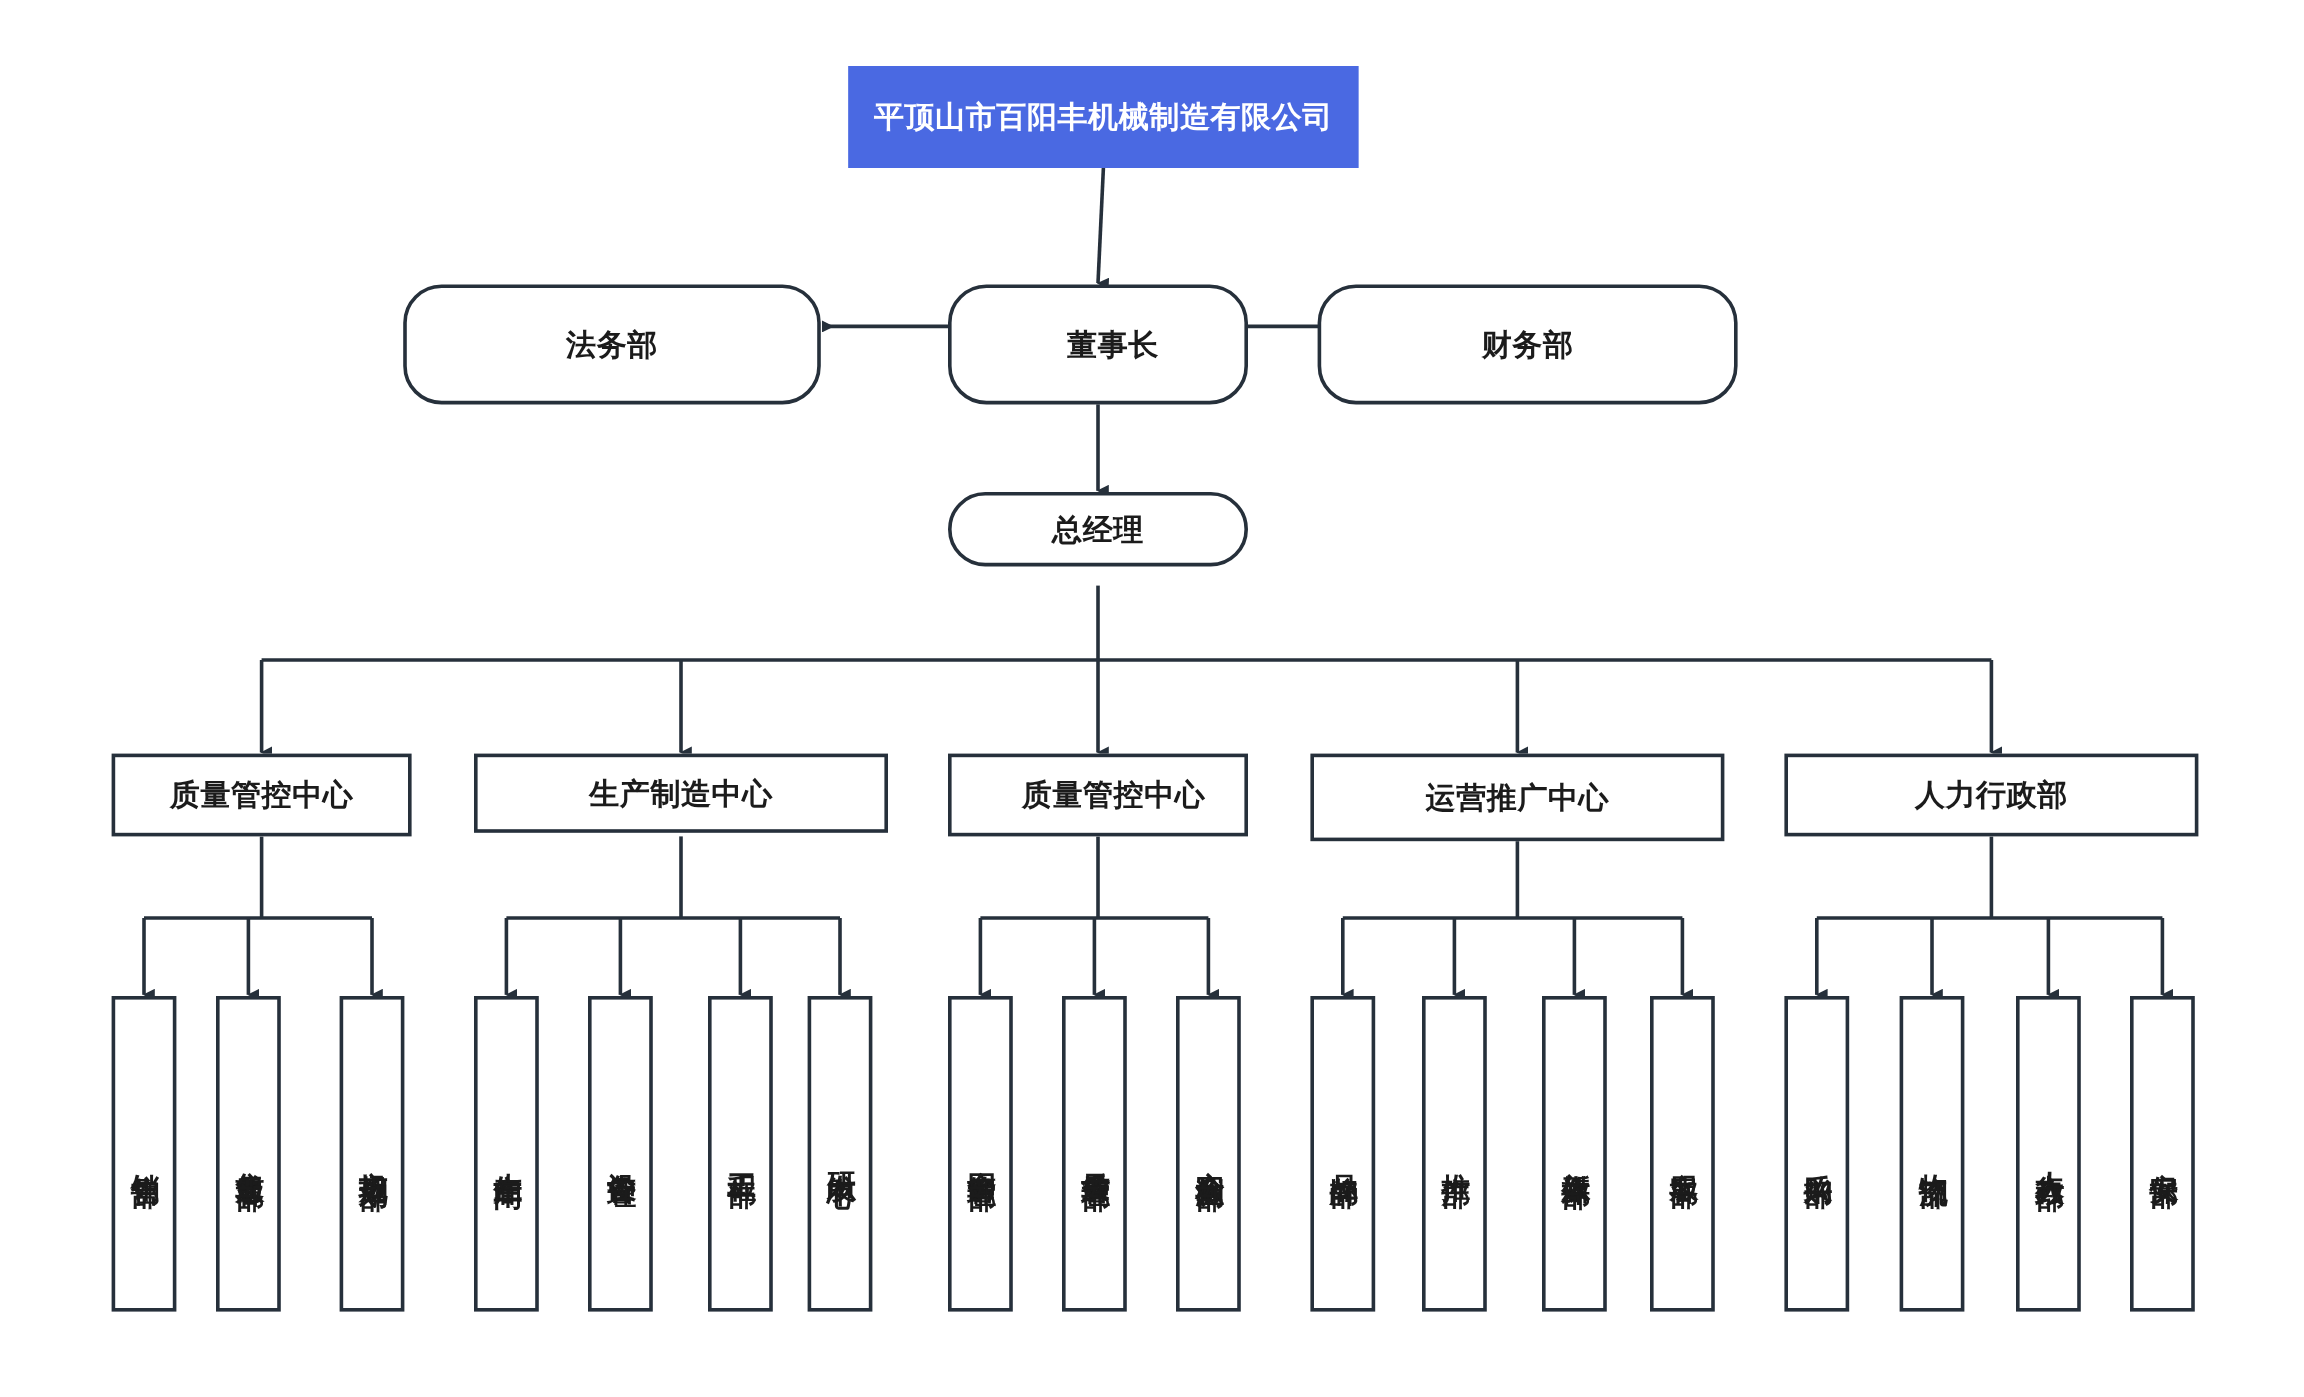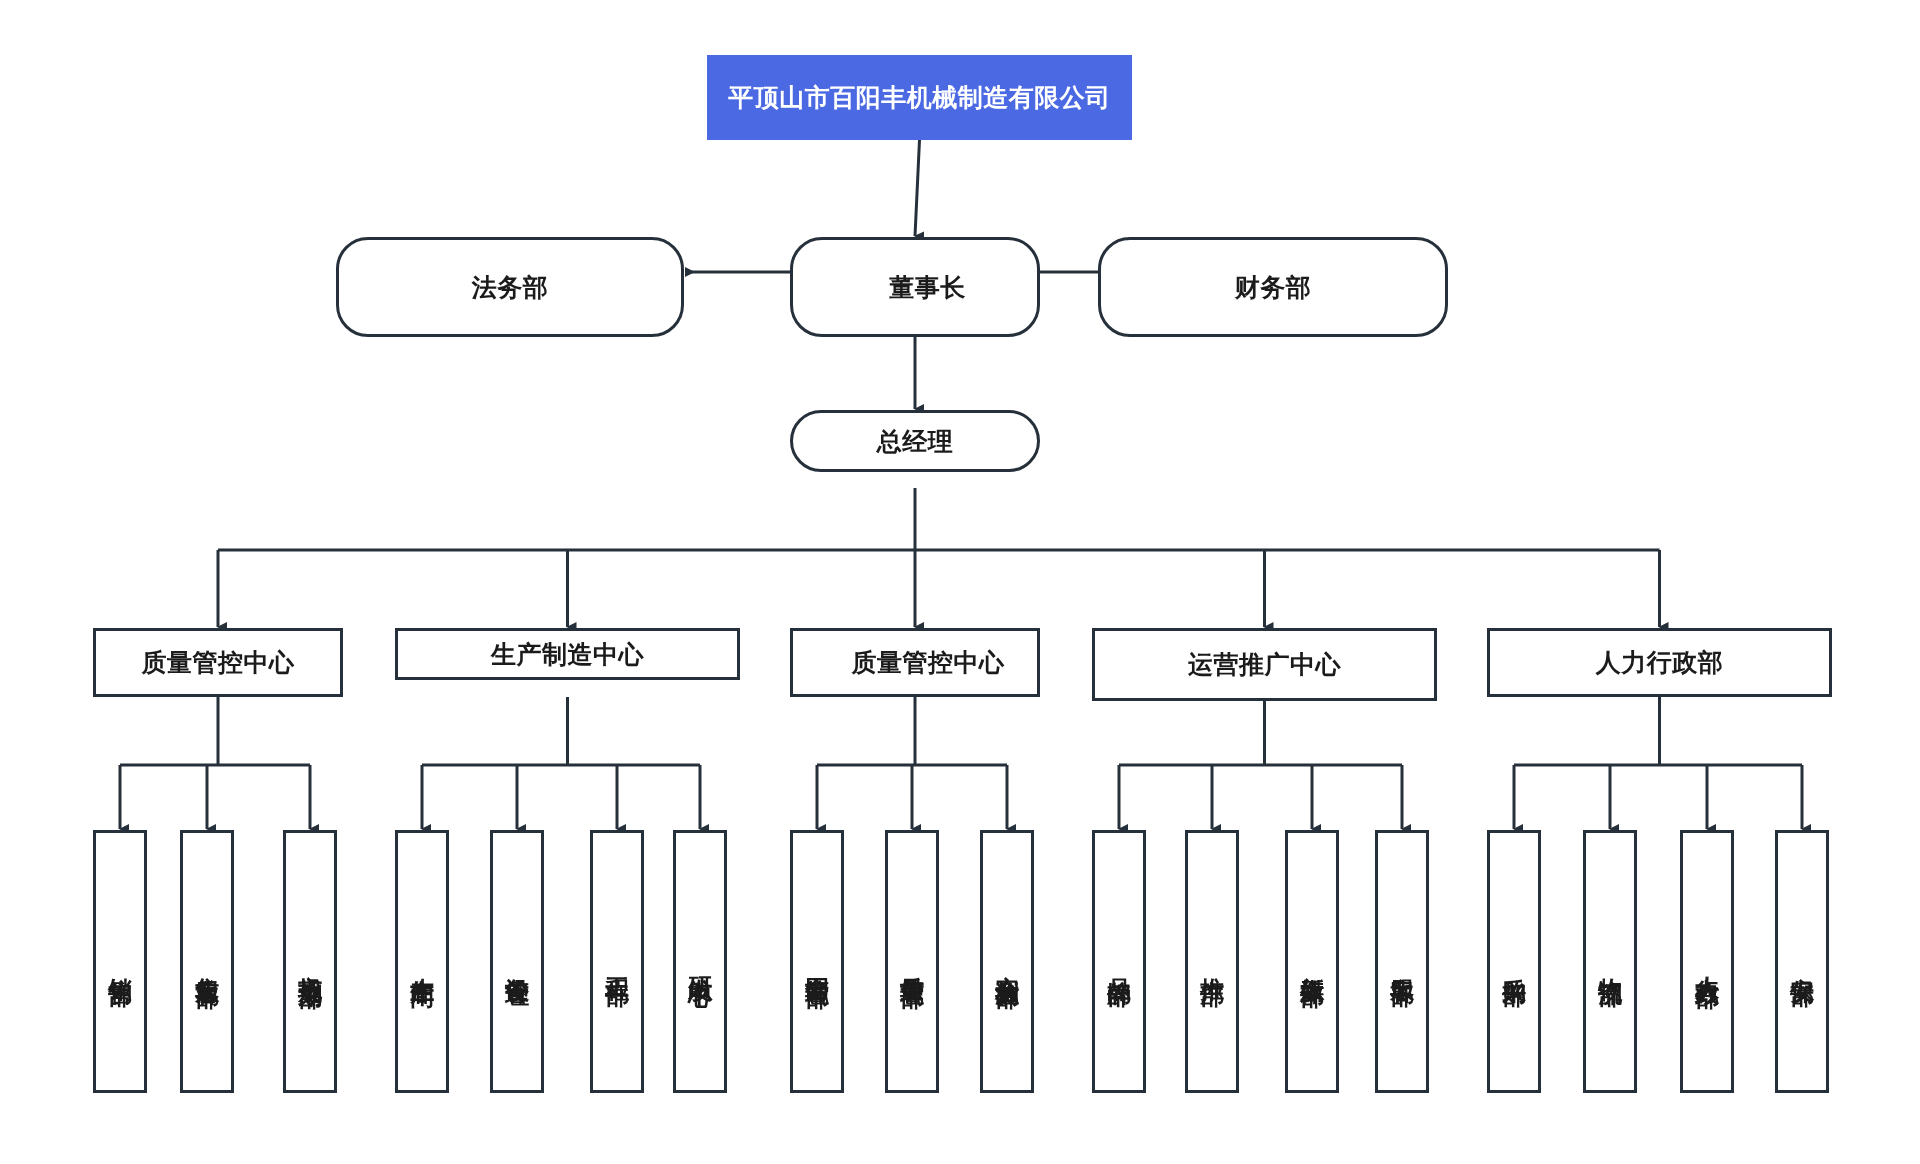--- a/index.html
+++ b/index.html
@@ -143,21 +143,21 @@
   </div>
 
   <div class="node exec" id="node-gm" style="left: 790px; top: 410px; width: 250px; height: 62px;">
     <span>总经理</span>
   </div>
 
   <div id="centers-layer">
       <div class="node center" style="position: absolute; left: 93px; top: 628px; width: 250px; height: 69px;">
         <span>质量管控中心</span>
       </div>
-      <div class="node center" style="position: absolute; left: 395px; top: 628px; width: 345px; height: 52px;">
+      <div class="node center" style="position: absolute; left: 395px; top: 628px; width: 345px; height: 66px;">
         <span>生产制造中心</span>
       </div>
       <div class="node center" style="position: absolute; left: 790px; top: 628px; width: 250px; height: 69px; padding-left: 26px;">
         <span>质量管控中心</span>
       </div>
       <div class="node center" style="position: absolute; left: 1092px; top: 628px; width: 345px; height: 73px;">
         <span>运营推广中心</span>
       </div>
       <div class="node center" style="position: absolute; left: 1487px; top: 628px; width: 345px; height: 69px;">
         <span>人力行政部</span>

